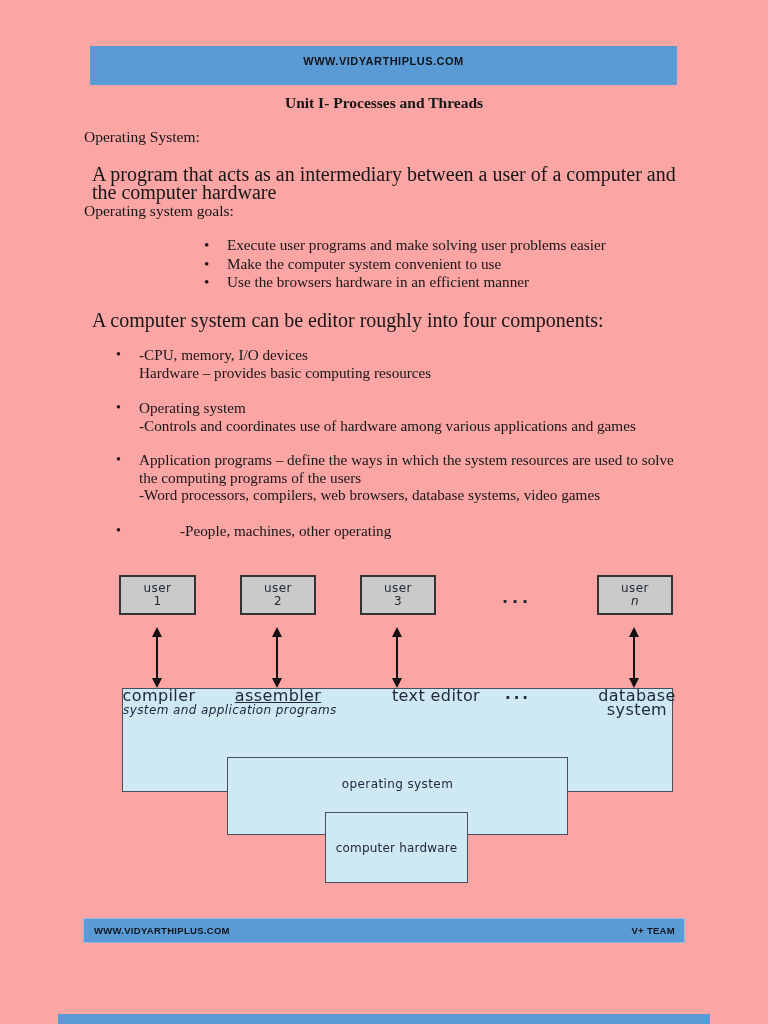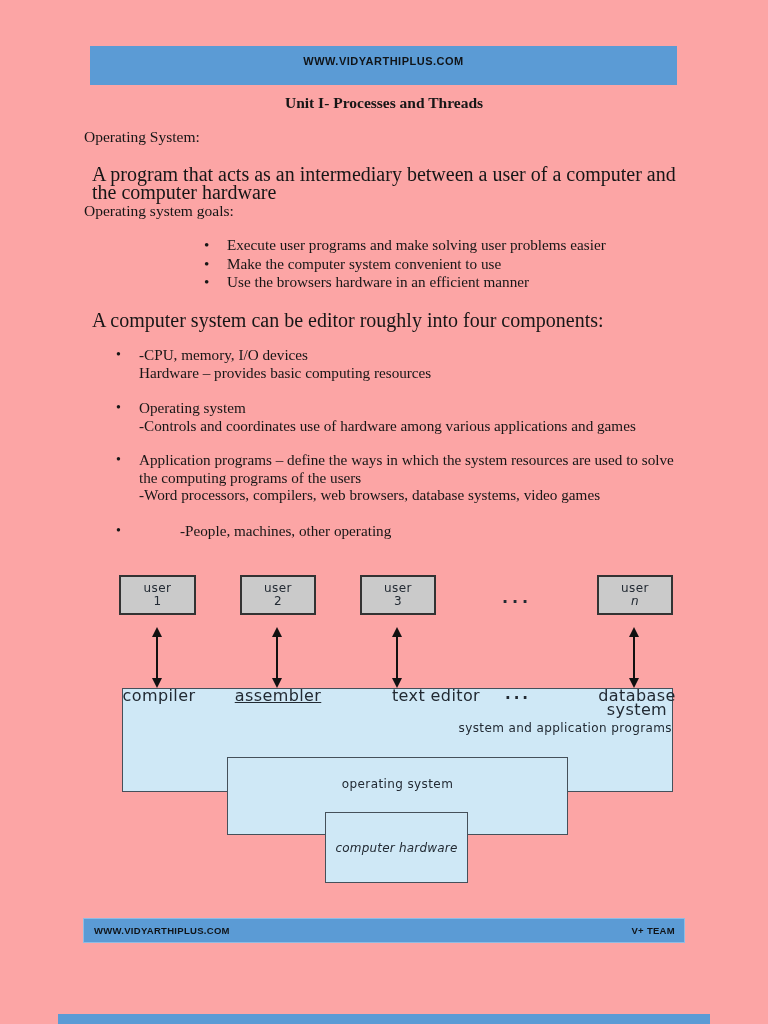--- a/index.html
+++ b/index.html
@@ -71,39 +71,39 @@
   }
   .darrow::before,.darrow::after{content:"";position:absolute;left:0;
     border-left:5px solid transparent;border-right:5px solid transparent;}
   .darrow::before{top:0;border-bottom:10px solid #111;}
   .darrow::after{bottom:0;border-top:10px solid #111;}
   .a1{left:152px;} .a2{left:272px;} .a3{left:392px;} .a4{left:629px;}
   .band{
     position:absolute;left:122px;top:118px;width:551px;height:104px;box-sizing:border-box;
     background:var(--diagram-fill,#cfe8f6);border:1.5px solid #45505a;
   }
-  .band-label{position:absolute;left:0;top:32px;width:100%;text-align:right;
-    font-size:12px;letter-spacing:.4px;}
+  .band-label{position:absolute;left:0;top:14px;width:100%;text-align:left;
+    font-size:12px;letter-spacing:.4px;font-style:italic;}
   .prog{position:absolute;top:0;transform:translateX(-50%);font-size:16px;
     letter-spacing:.4px;text-align:center;line-height:14px;}
   .p0{left:36px;} .p1{left:155px;text-decoration:underline;} .p2{left:275px;margin-left:38px;}
   .p3{left:395px;top:-2px;font-weight:bold;font-size:15px;letter-spacing:3px;}
   .p4{left:514px;}
   .pre-line{white-space:pre-line;}
   .osbox{
     position:absolute;left:227px;top:187px;width:341px;height:78px;box-sizing:border-box;
     background:var(--diagram-fill,#cfe8f6);border:1.5px solid #45505a;
     display:flex;justify-content:center;align-items:center;padding-bottom:24px;
     font-size:12px;letter-spacing:.4px;
   }
   .hwbox{
     position:absolute;left:325px;top:242px;width:143px;height:71px;box-sizing:border-box;
     background:var(--diagram-fill,#cfe8f6);border:1.5px solid #45505a;
     display:flex;justify-content:center;align-items:center;
-    font-size:12px;letter-spacing:.2px;text-align:center;font-style:italic;
+    font-size:12px;letter-spacing:.2px;text-align:center;
   }
 </style>
 </head>
 <body>
 
 <div class="page">
 
   <div class="banner">
     <span class="banner-text">WWW.VIDYARTHIPLUS.COM</span>
   </div>

